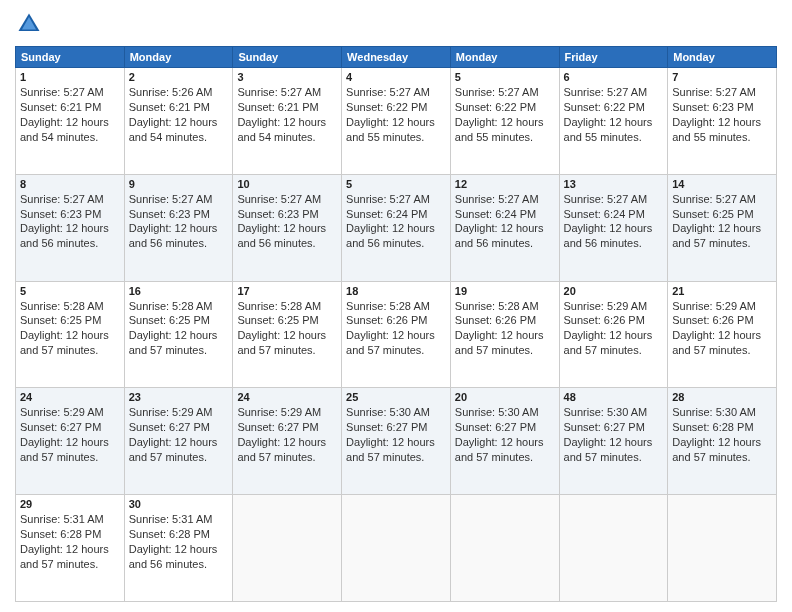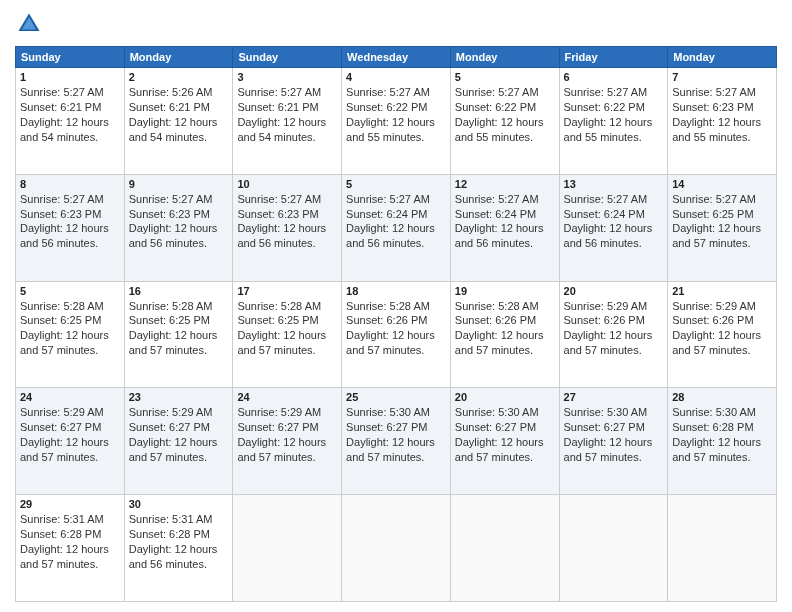--- a/index.html
+++ b/index.html
@@ -341,21 +341,21 @@
       </td>
           <td>
         <span class="day-number">20</span>
         <div class="day-info">
           <span>Sunrise: 5:30 AM</span><br>
           <span>Sunset: 6:27 PM</span><br>
           <span>Daylight: 12 hours and 57 minutes.</span>
         </div>
       </td>
           <td>
-        <span class="day-number">27</span>
+        <span class="day-number">48</span>
         <div class="day-info">
           <span>Sunrise: 5:30 AM</span><br>
           <span>Sunset: 6:27 PM</span><br>
           <span>Daylight: 12 hours and 57 minutes.</span>
         </div>
       </td>
           <td>
         <span class="day-number">28</span>
         <div class="day-info">
           <span>Sunrise: 5:30 AM</span><br>

